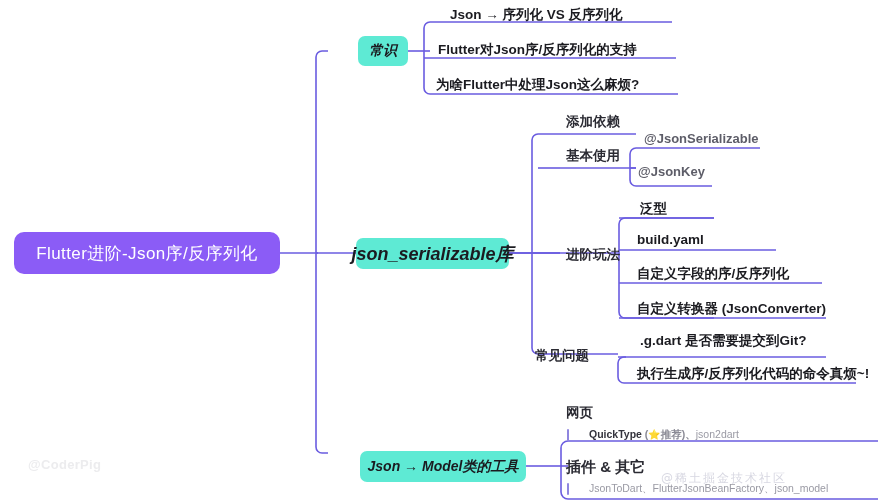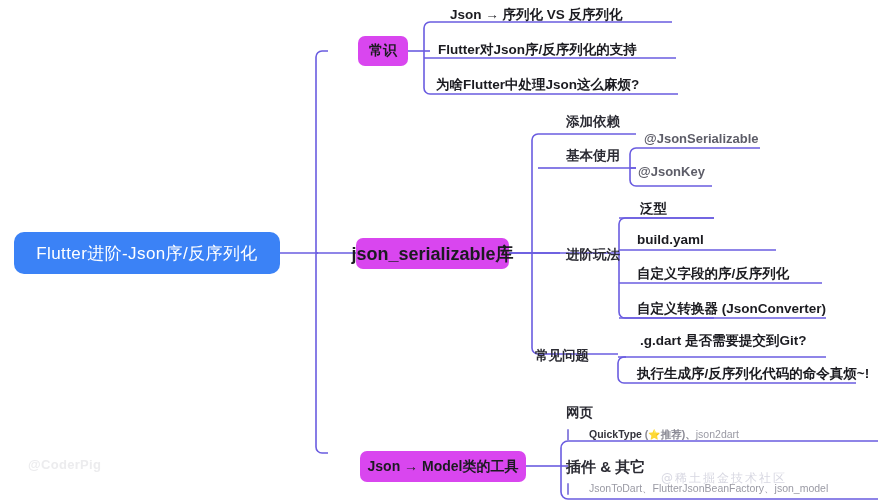--- a/index.html
+++ b/index.html
@@ -10,39 +10,40 @@
     overflow:hidden;
     position:relative;
   }
   #canvas{position:absolute;left:0;top:0;width:883px;height:503px;}
   svg.wires{position:absolute;left:0;top:0;width:883px;height:503px;pointer-events:none;}
 
   
   .root-node{
     position:absolute;
     left:14px;top:232px;width:266px;height:42px;
-    background:#3b82f6;
+    background:#8b5cf6;
     border-radius:10px;
     display:flex;align-items:center;justify-content:center;
     color:#ffffff;
     font-size:17px;
     letter-spacing:.4px;
     box-sizing:border-box;
   }
 
   
   .chip{
     position:absolute;
-    background:#d946ef;
+    background:#5eead4;
     border-radius:7px;
     display:flex;align-items:center;justify-content:center;
     color:#1b1b20;
     font-weight:bold;
     box-sizing:border-box;
     white-space:nowrap;
+    font-style:italic;
   }
 
   
   .l3{
     position:absolute;
     color:#2b2b33;
     font-weight:bold;
     font-size:13.5px;
     white-space:nowrap;
   }

